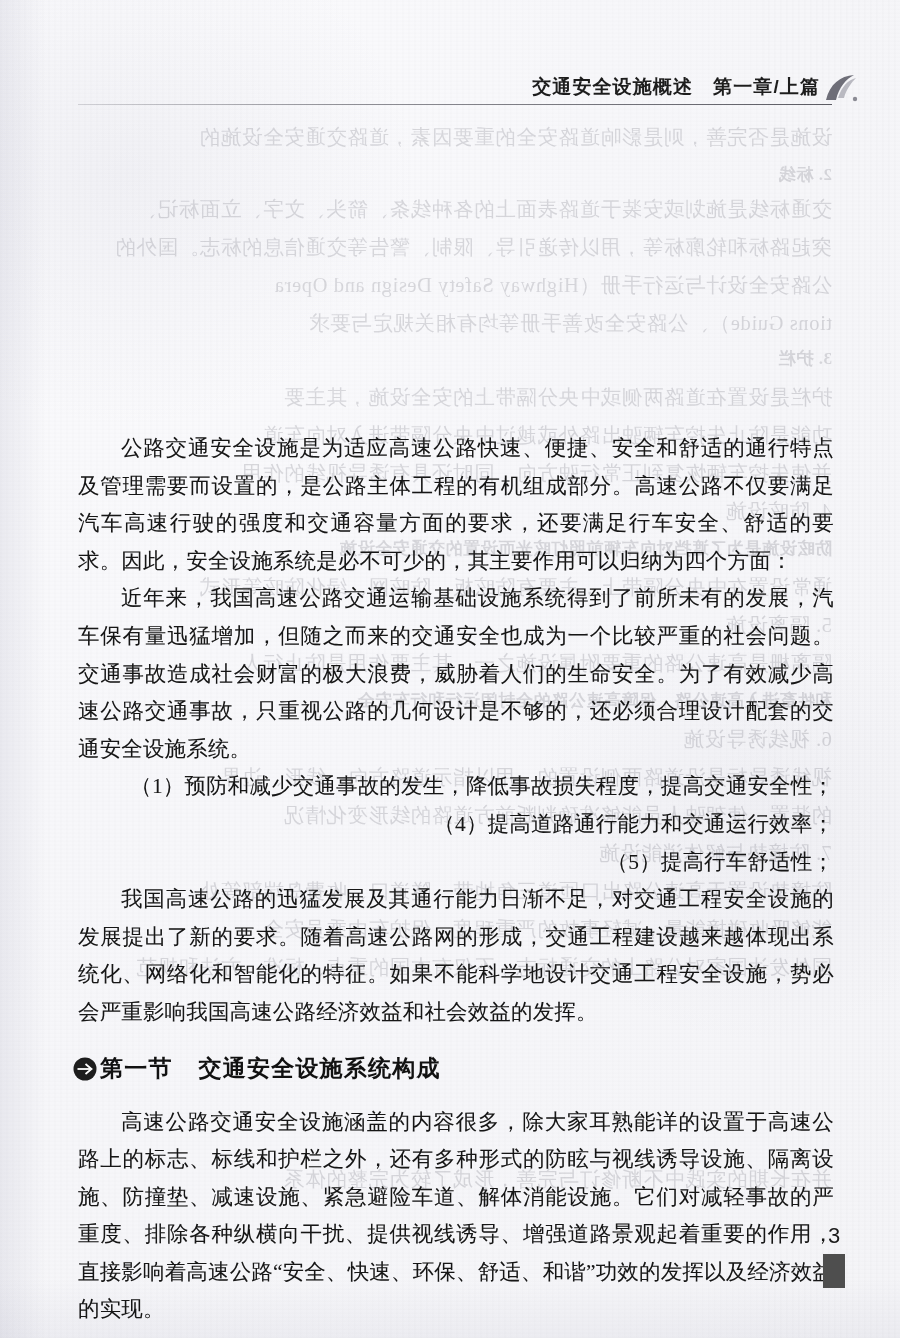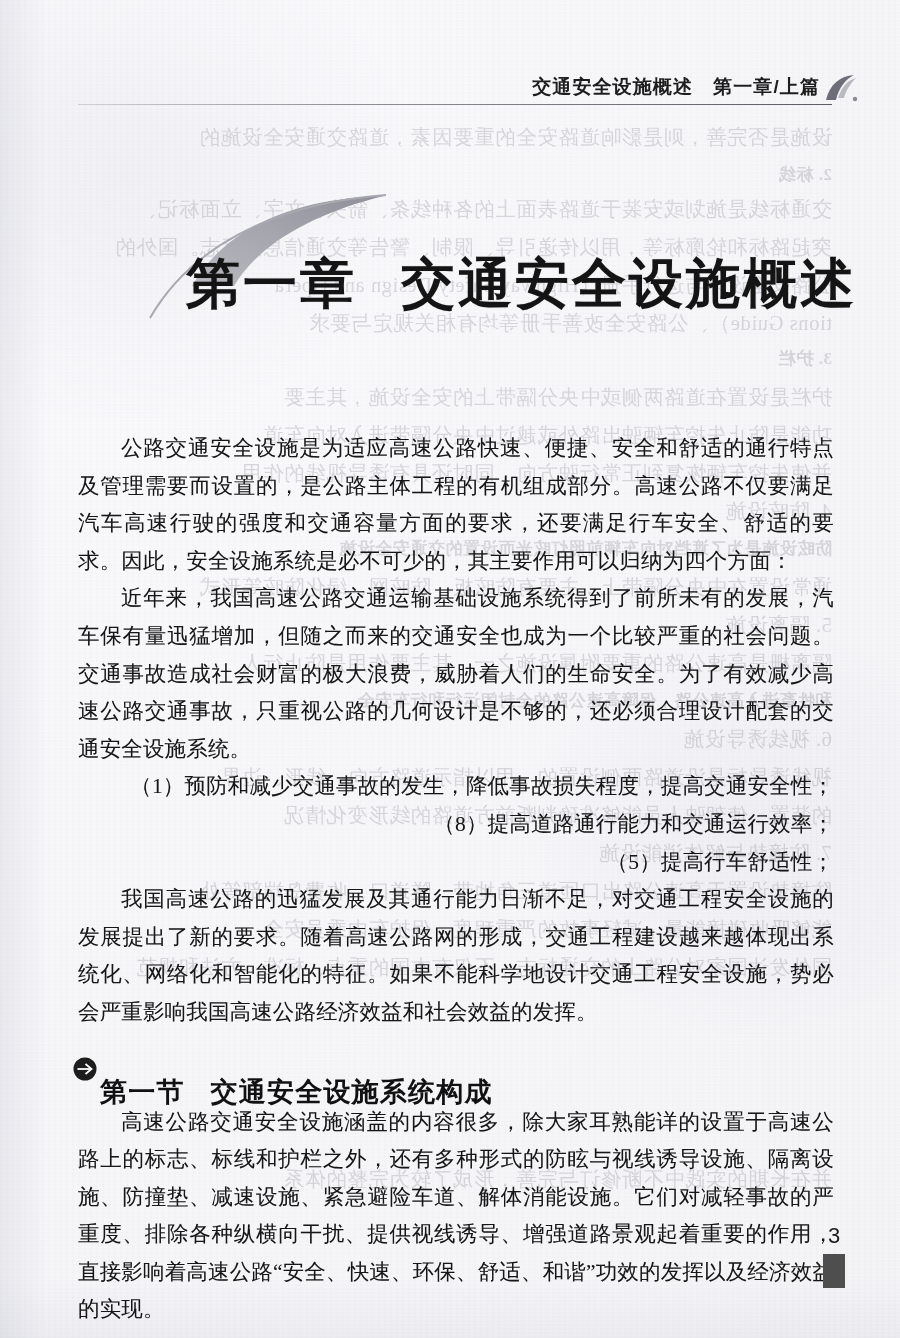--- a/index.html
+++ b/index.html
@@ -183,25 +183,24 @@
     top: 6px;
     width: 26px;
     height: 26px;
   }
   .section-title {
     position: absolute;
     left: 22px;
     top: 0px;
     font-family: "Liberation Sans", "DejaVu Sans", sans-serif;
     font-weight: bold;
-    font-size: 27px;
+    font-size: 23px;
     letter-spacing: 1.2px;
     color: #111111;
     white-space: nowrap;
-    margin-top: 24px;
   }
   .section-title .gap { display: inline-block; width: 26px; }
 
   
   .folio {
     position: absolute;
     right: 52px;
     bottom: 50px;
     width: 40px;
     text-align: center;
@@ -261,44 +260,28 @@
   <div class="header">
     <div class="header-rule"></div>
     <div class="header-text">交通安全设施概述　第一章/上篇</div>
     <svg class="header-swoosh" viewBox="0 0 34 30">
       <path d="M2 26 C 6 10, 16 2, 30 1 C 22 5, 15 13, 12 26 Z" fill="#6e6e78"></path>
       <path d="M14 24 C 18 12, 24 6, 32 4 C 27 9, 22 16, 20 24 Z" fill="#b9b9c1"></path>
       <circle cx="31" cy="25" r="2.2" fill="#8b8b94"></circle>
     </svg>
   </div>
 
-  <div class="chapter-block">
-    <svg class="chapter-swoosh" viewBox="0 0 300 130" preserveAspectRatio="none">
-      <defs>
-        <linearGradient id="swg" x1="0" y1="1" x2="1" y2="0">
-          <stop offset="0%" stop-color="#b9b9c0"></stop>
-          <stop offset="55%" stop-color="#a3a3ac"></stop>
-          <stop offset="100%" stop-color="#8f8f99"></stop>
-        </linearGradient>
-      </defs>
-      <path d="M44 96 C 78 36, 150 8, 236 6 C 170 22, 112 52, 86 96 Z" fill="url(#swg)"></path>
-      <path d="M2 128 C 40 62, 118 14, 238 5" fill="none" stroke="#a8a8b0" stroke-width="2"></path>
-    </svg>
-    <div class="chapter-title">
-      <span>第一章</span><span class="gap"></span><span>交通安全设施概述</span>
-    </div>
-  </div>
 
   <div class="body-col">
 
     <p class="para">公路交通安全设施是为适应高速公路快速、便捷、安全和舒适的通行特点及管理需要而设置的，是公路主体工程的有机组成部分。高速公路不仅要满足汽车高速行驶的强度和交通容量方面的要求，还要满足行车安全、舒适的要求。因此，安全设施系统是必不可少的，其主要作用可以归纳为四个方面：</p>
     <p class="para">近年来，我国高速公路交通运输基础设施系统得到了前所未有的发展，汽车保有量迅猛增加，但随之而来的交通安全也成为一个比较严重的社会问题。交通事故造成社会财富的极大浪费，威胁着人们的生命安全。为了有效减少高速公路交通事故，只重视公路的几何设计是不够的，还必须合理设计配套的交通安全设施系统。</p>
 
     <p class="item">（1）预防和减少交通事故的发生，降低事故损失程度，提高交通安全性；</p>
-    <p class="item">（8）提高道路通行能力和交通运行效率；</p>
+    <p class="item">（4）提高道路通行能力和交通运行效率；</p>
     <p class="item">（5）提高行车舒适性；</p>
 
     <p class="para">我国高速公路的迅猛发展及其通行能力日渐不足，对交通工程安全设施的发展提出了新的要求。随着高速公路网的形成，交通工程建设越来越体现出系统化、网络化和智能化的特征。如果不能科学地设计交通工程安全设施，势必会严重影响我国高速公路经济效益和社会效益的发挥。</p>
 
     <div class="section-heading">
       <svg class="section-bullet" viewBox="0 0 26 26">
         <circle cx="13" cy="13" r="11.5" fill="#1d1d1d"></circle>
         <path d="M5.5 13 H 18" stroke="#ffffff" stroke-width="1.8" fill="none"></path>
         <path d="M13.5 8 L 19.5 13 L 13.5 18" stroke="#ffffff" stroke-width="1.8" fill="none" stroke-linejoin="miter" stroke-linecap="butt"></path>
       </svg>

